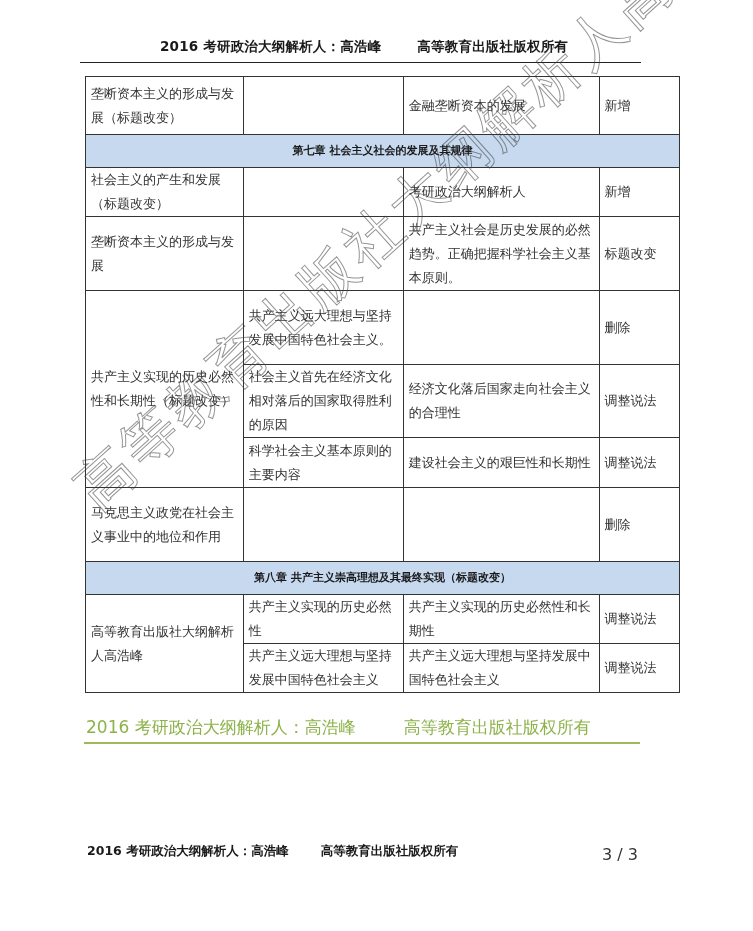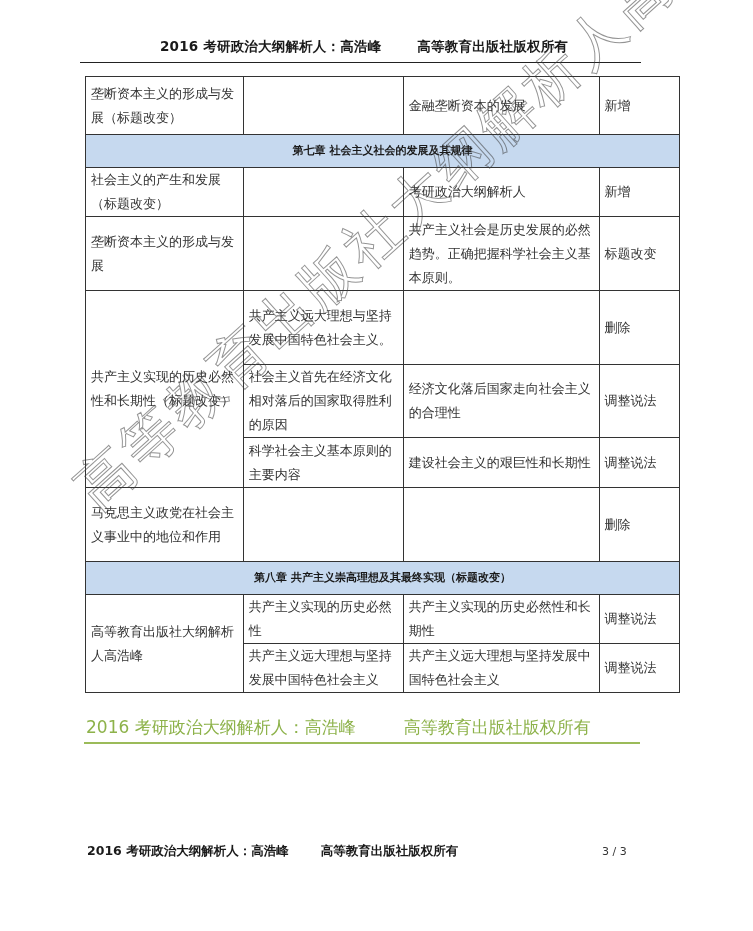--- a/index.html
+++ b/index.html
@@ -20,21 +20,21 @@
   table.outline tr.chapter td { background:#c6d9ef; text-align:center; font-weight:bold;
                   font-size:11px; color:#1a1a1a; height:32px; padding:0; }
   .notop td { border-top:none; }
 
   .green-footer { position:absolute; left:86px; top:716px; font-size:17px; color:#8db24a; }
   .green-footer .gap { display:inline-block; width:48px; }
   .green-rule { position:absolute; left:84px; top:742px; width:556px; height:2px; background:#9bbb59; }
 
   .bottom-footer { position:absolute; left:87px; top:843px; font-size:12.5px; font-weight:bold; color:#1a1a1a; }
   .bottom-footer .gap { display:inline-block; width:32px; }
-  .page-num { position:absolute; left:602px; top:845px; font-size:11px; color:#333; }
+  .page-num { position:absolute; left:602px; top:845px; font-size:16px; color:#333; }
 
   .watermark { position:absolute; left:60px; top:470px; width:760px;
                transform:rotate(-42deg); transform-origin:0 0;
                font-family:"DejaVu Serif", serif; font-size:56px; color:transparent;
                -webkit-text-stroke:1px rgba(60,60,60,0.55); white-space:nowrap; pointer-events:none;
                letter-spacing:4px; }
 </style>
 </head>
 <body>
 

